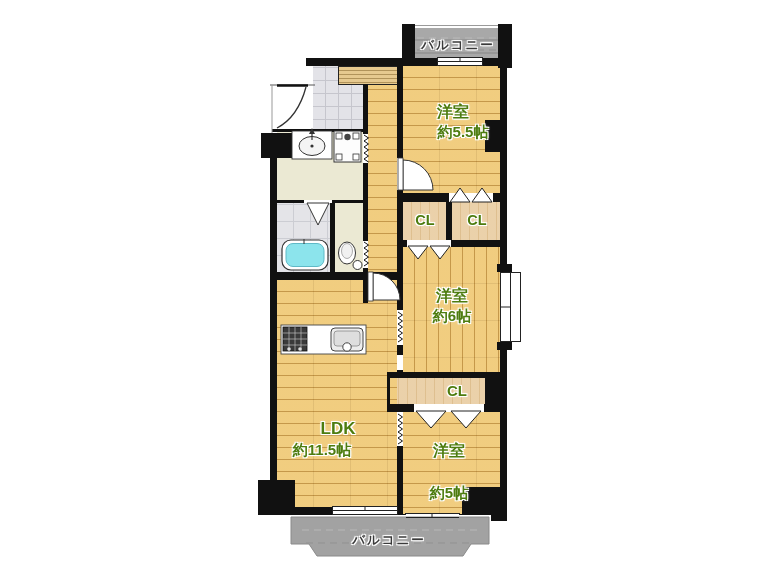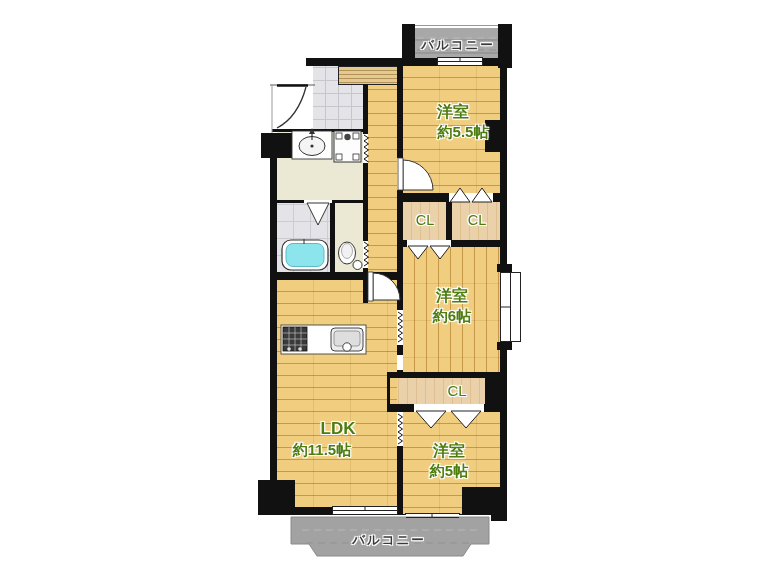--- a/index.html
+++ b/index.html
@@ -26,21 +26,21 @@
   .cabinet{position:absolute;background:repeating-linear-gradient(180deg,#e6c98f 0 3px,#b1935a 3px 4px);border:1px solid #222;}
   .balcony-top{position:absolute;background:#a3a3a3;
     background-image:repeating-linear-gradient(180deg,#a8a8a8 0 11px,#979797 11px 13px);
     border:2px solid #fff;box-shadow:0 0 0 1px #9a9a9a;}
   .win{position:absolute;background:#fff;border:1px solid #222;box-sizing:border-box;}
   .lbl{position:absolute;transform:translate(-50%,-50%);color:#4d7c0f;font-weight:bold;white-space:nowrap;
        text-shadow:-1px -1px 0 #fff,1px -1px 0 #fff,-1px 1px 0 #fff,1px 1px 0 #fff,0 0 3px #fff;}
   .lbl-bal{font-size:12.5px;font-weight:600;color:#3a3a3a;letter-spacing:2px;}
   .lbl-room{font-size:16px;}
   .lbl-size{font-size:15px;}
-  .lbl-cl{font-size:14.5px;font-weight:400;}
+  .lbl-cl{font-size:14.5px;font-weight:700;}
   svg.overlay{position:absolute;left:0;top:0;pointer-events:none;}
 </style>
 </head>
 <body>
 
 <div id="stage">
 
   <div class="wood-h" style="left:368px;top:66px;width:29px;height:214px;"></div>
   <div class="tile-s" style="left:313px;top:66px;width:52px;height:66px;"></div>
   <div class="abs" style="left:272px;top:84px;width:41px;height:49px;background:#fff;"></div>
@@ -209,18 +209,18 @@
 
   <div class="lbl lbl-bal" style="left:458px;top:45px;">バルコニー</div>
   <div class="lbl lbl-room" style="left:453px;top:112px;">洋室</div>
   <div class="lbl lbl-size" style="left:453px;top:132px;padding-left:20px;">約5.5帖</div>
   <div class="lbl lbl-cl" style="left:425px;top:220px;">CL</div>
   <div class="lbl lbl-cl" style="left:477px;top:220px;">CL</div>
   <div class="lbl lbl-room" style="left:452px;top:296px;">洋室</div>
   <div class="lbl lbl-size" style="left:452px;top:316px;">約6帖</div>
   <div class="lbl lbl-cl" style="left:457px;top:390px;font-size:15px;">CL</div>
   <div class="lbl lbl-room" style="left:449px;top:451px;">洋室</div>
-  <div class="lbl lbl-size" style="left:449px;top:471px;">約5帖</div>
+  <div class="lbl lbl-size" style="left:449px;top:493px;">約5帖</div>
   <div class="lbl lbl-room" style="left:338px;top:429px;font-size:17px;">LDK</div>
   <div class="lbl lbl-size" style="left:322px;top:450px;">約11.5帖</div>
   <div class="lbl lbl-bal" style="left:389px;top:540px;">バルコニー</div>
 
 </div>
 
 </body></html>

